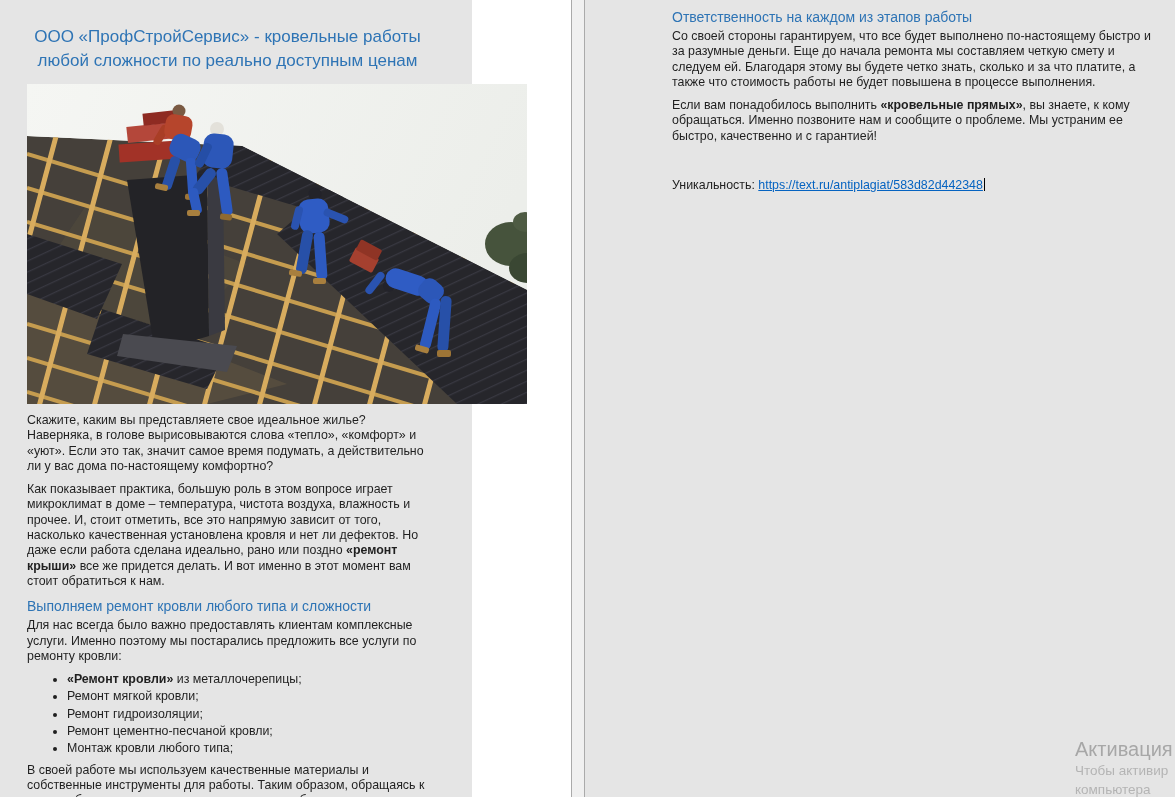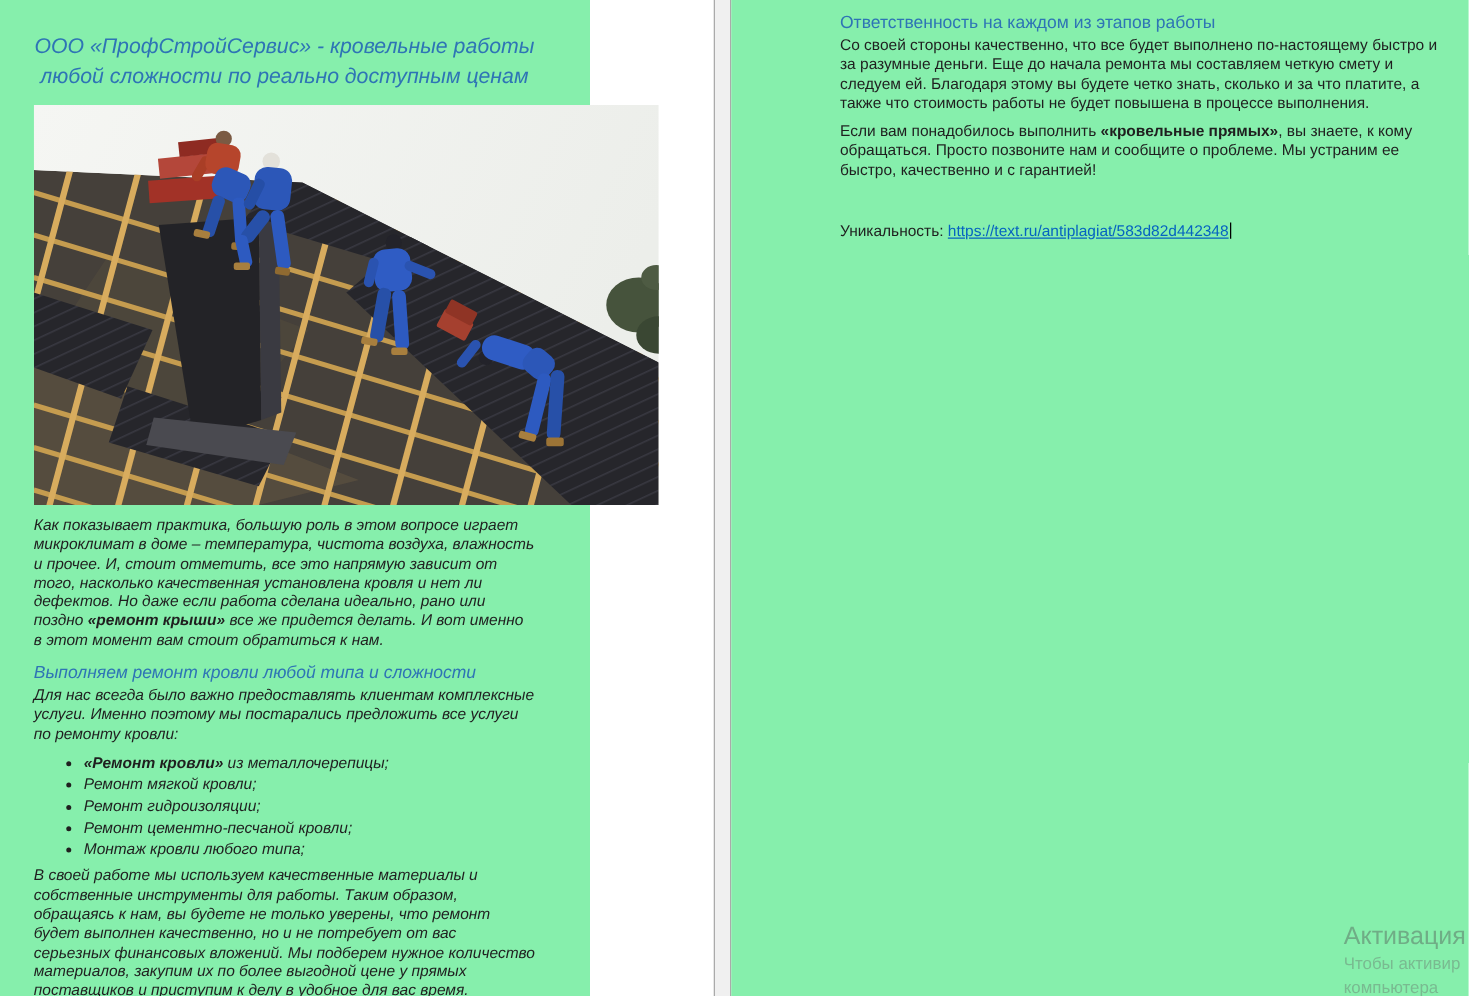--- a/index.html
+++ b/index.html
@@ -6,22 +6,22 @@
   html, body {
     width: 1175px; height: 797px;
     overflow: hidden;
     background: #ffffff;
     font-family: "Liberation Sans", sans-serif;
     color: #1f1f1f;
   }
   .canvas { position: relative; width: 1175px; height: 797px; background:#fff; }
 
   
-  .page { position: absolute; top: 0; height: 797px; background: #86efac; }
-  .page-left  { left: 0;     width: 472px; padding: 25px 44px 0 27px; font-style: italic; }
+  .page { position: absolute; top: 0; height: 797px; background: #e5e5e5; }
+  .page-left  { left: 0;     width: 472px; padding: 25px 44px 0 27px; }
   .page-gap   { position: absolute; top: 0; left: 571px; width: 14px; height: 797px;
                 background: #f0f0f0; border-left: 1px solid #aaaaaa; border-right: 1px solid #aaaaaa; }
   .page-right { left: 585px; width: 590px; padding: 8px 0 0 87px; }
   .page-right .content { width: 490px; }
 
   
   .doc-title {
     font-size: 17px; line-height: 24px; font-weight: 400;
     text-align: center; color: var(--accent, #2e74b5);
     margin-bottom: 11px;
@@ -173,24 +173,25 @@
           <rect x="344" y="186" width="8" height="26" rx="4" fill="#2a53b0" transform="rotate(38 348 199)"></rect>
           <rect x="392" y="196" width="24" height="22" rx="8" fill="#2c57b8" transform="rotate(40 404 207)"></rect>
           <rect x="398" y="214" width="11" height="52" rx="5" fill="#2d5ac0" transform="rotate(14 403 240)"></rect>
           <rect x="412" y="212" width="11" height="56" rx="5" fill="#2750a8" transform="rotate(4 417 240)"></rect>
           <rect x="388" y="262" width="14" height="6" rx="2" fill="#a87f3e" transform="rotate(16 395 265)"></rect>
           <rect x="410" y="266" width="14" height="7" rx="2" fill="#9c7436"></rect>
         </g>
       </svg>
     </figure>
 
+    <p class="doc-p">Скажите, каким вы представляете свое идеальное жилье? Наверняка, в голове вырисовываются слова «тепло», «комфорт» и «уют». Если это так, значит самое время подумать, а действительно ли у вас дома по-настоящему комфортно?</p>
 
     <p class="doc-p"><span>Как показывает практика, большую роль в этом вопросе играет микроклимат в доме – температура, чистота воздуха, влажность и прочее. И, стоит отметить, все это напрямую зависит от того, насколько качественная установлена кровля и нет ли дефектов. Но даже если работа сделана идеально, рано или поздно </span><b>«ремонт крыши»</b><span> все же придется делать. И вот именно в этот момент вам стоит обратиться к нам.</span></p>
 
-    <h2 class="doc-h2">Выполняем ремонт кровли любой типа и сложности</h2>
+    <h2 class="doc-h2">Выполняем ремонт кровли любого типа и сложности</h2>
 
     <p class="doc-p">Для нас всегда было важно предоставлять клиентам комплексные услуги. Именно поэтому мы постарались предложить все услуги по ремонту кровли:</p>
 
     <ul class="doc-list">
         <li><b>«Ремонт кровли»</b> из металлочерепицы;</li>
         <li>Ремонт мягкой кровли;</li>
         <li>Ремонт гидроизоляции;</li>
         <li>Ремонт цементно-песчаной кровли;</li>
         <li>Монтаж кровли любого типа;</li>
       </ul>
@@ -199,23 +200,23 @@
   </div>
 
   <div class="page-gap"></div>
 
   <div class="page page-right">
     <div class="content">
       <h2 class="doc-h2" style="margin-top:0;">Ответственность на каждом из этапов работы</h2>
 
 
 
-      <p class="doc-p">Со своей стороны качественно, что все будет выполнено по-настоящему быстро и за разумные деньги. Еще до начала ремонта мы составляем четкую смету и следуем ей. Благодаря этому вы будете четко знать, сколько и за что платите, а также что стоимость работы не будет повышена в процессе выполнения.</p>
-
-      <p class="doc-p"><span>Если вам понадобилось выполнить </span><b>«кровельные прямых»</b><span>, вы знаете, к кому обращаться. Просто позвоните нам и сообщите о проблеме. Мы устраним ее быстро, качественно и с гарантией!</span></p>
+      <p class="doc-p">Со своей стороны гарантируем, что все будет выполнено по-настоящему быстро и за разумные деньги. Еще до начала ремонта мы составляем четкую смету и следуем ей. Благодаря этому вы будете четко знать, сколько и за что платите, а также что стоимость работы не будет повышена в процессе выполнения.</p>
+
+      <p class="doc-p"><span>Если вам понадобилось выполнить </span><b>«кровельные прямых»</b><span>, вы знаете, к кому обращаться. Именно позвоните нам и сообщите о проблеме. Мы устраним ее быстро, качественно и с гарантией!</span></p>
 
       <p class="uniq"><span>Уникальность: </span><a class="doc-link" href="#">https://text.ru/antiplagiat/583d82d442348</a><span class="caret"></span></p>
     </div>
   </div>
 
   <div class="watermark">
     <div class="wm1">Активация</div>
     <div class="wm2">Чтобы активир</div>
     <div class="wm2">компьютера</div>
   </div>

